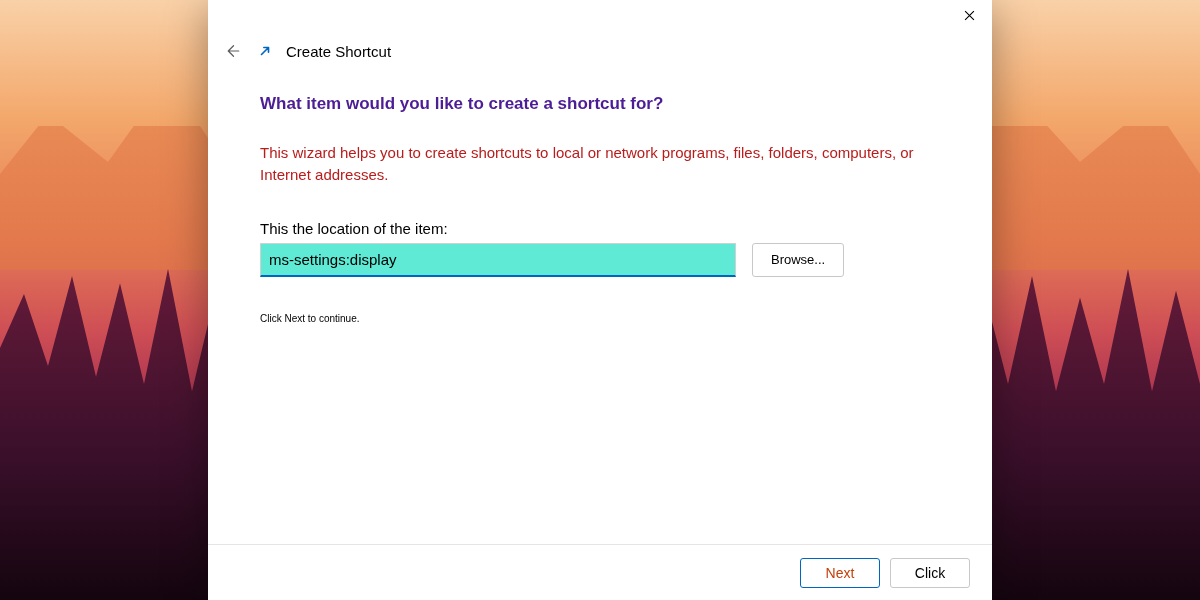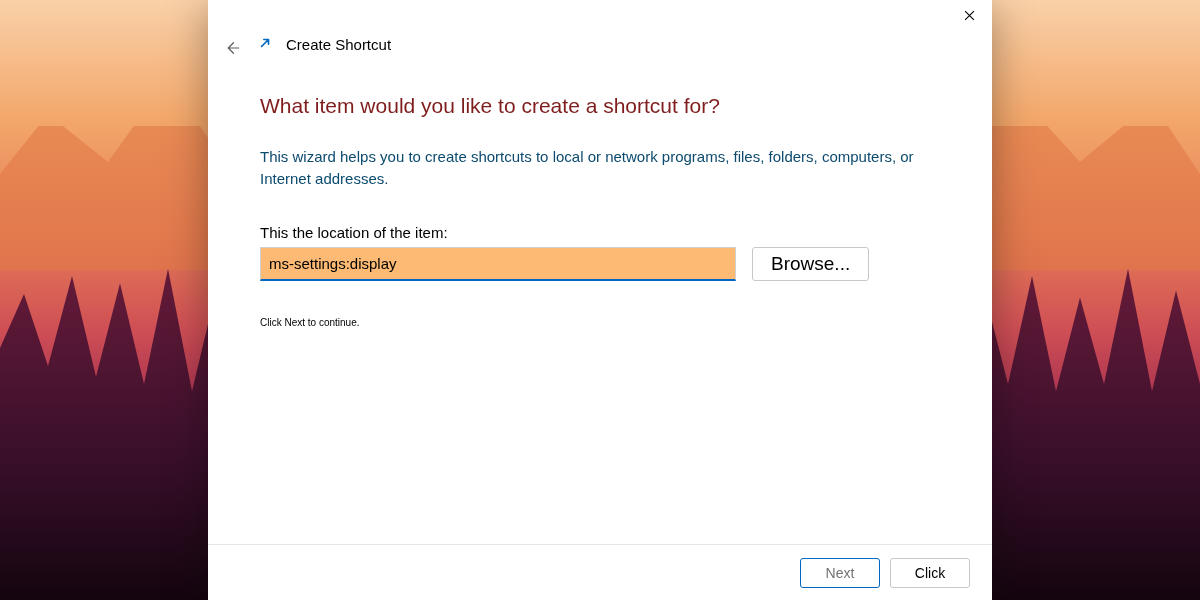--- a/index.html
+++ b/index.html
@@ -56,21 +56,21 @@
   }
   .titlebar .close {
     width:46px; height:30px;
     display:flex; align-items:center; justify-content:center;
     font-size:13px; color:#222;
     cursor:pointer;
   }
   .titlebar .close svg { width:11px; height:11px; }
 
   .header-row{
-    display:flex; 
+    display:flex; align-items:center;
     padding: 6px 0 0 12px;
     gap:14px;
     height:36px;
   }
   .back-arrow{
     width:24px;height:24px;display:flex;align-items:center;justify-content:center;
     color:#5c5c5c; cursor:pointer;
   }
   .back-arrow svg{width:18px;height:18px;}
   .shortcut-glyph{
@@ -79,76 +79,76 @@
   }
   .dialog-title{
     font-size:15px; color:#000;
   }
 
   .content{
     padding: 28px 52px 0 52px;
     flex:1;
   }
   .heading{
-    font-size:21px;
-    color:#7f1d1d;
-    font-weight:400;
+    font-size:17px;
+    color:#4c1d95;
+    font-weight:700;
     margin-bottom:28px;
   }
   .description{
     font-size:15px;
-    color:#0c4a6e;
+    color:#b91c1c;
     line-height:1.45;
     margin-bottom:34px;
     max-width:700px;
   }
   .field-label{
     font-size:15px;color:#000;margin-bottom:6px;
   }
   .input-row{
     display:flex; gap:16px; align-items:flex-start;
     margin-bottom:36px;
   }
   .location-input{
     width:476px;
     height:34px;
     border:1px solid #d0d0d0;
     border-bottom:2px solid #0067c0;
     padding:4px 8px;
     font-size:15px;
     font-family:inherit;
     outline:none;
-    background:#fdba74;
+    background:#5eead4;
   }
   .btn{
     height:34px;
     min-width:88px;
     padding:0 18px;
     background:#ffffff;
     border:1px solid #c8c8c8;
     border-radius:3px;
-    font-size:19px;
+    font-size:13px;
     font-family:inherit;
     cursor:pointer;
     display:inline-flex;align-items:center;justify-content:center;
   }
   .hint{
     font-size:10px;color:#000;
   }
 
   .footer{
     height:56px;
     border-top:1px solid #e5e5e5;
     display:flex; align-items:center; justify-content:flex-end;
     padding:0 22px; gap:10px;
     background:#fff;
   }
   .btn.primary{
     border:1px solid #0067c0;
-    color:#737373;
+    color:#c2410c;
   }
   .btn.footer-btn{
     min-width:80px;height:30px;font-size:14px;
   }
 </style>
 </head>
 <body>
 
 <div class="wallpaper"></div>
 

